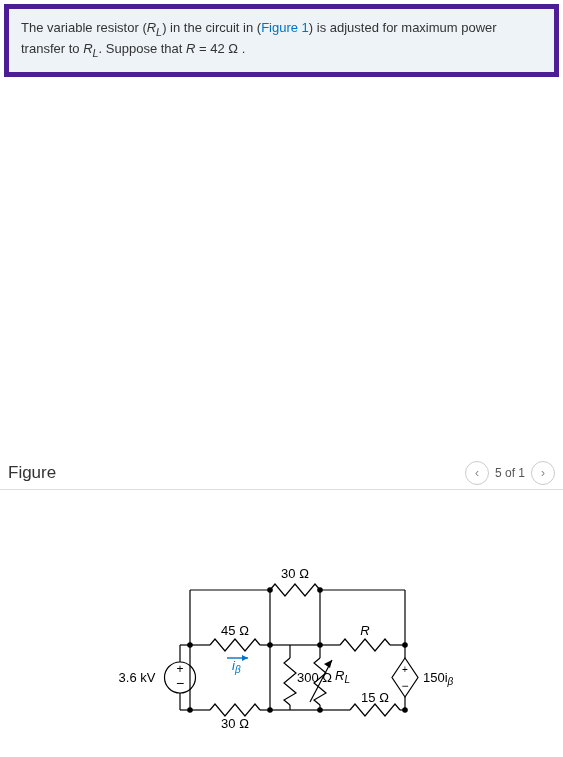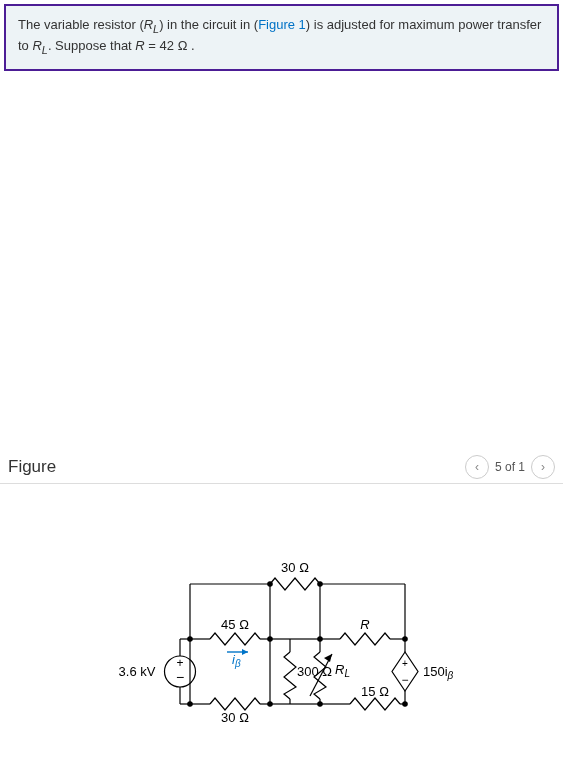--- a/index.html
+++ b/index.html
@@ -1,16 +1,16 @@
 <!DOCTYPE html>
 <html><head>
 <meta charset="utf-8">
 <style>
   body { margin:0; font-family: Arial, Helvetica, sans-serif; font-size:13px; color:#333; background:#fff; width:563px; }
-  .problem-box { background:#edf3f6; border:2px solid #4c1d95; padding:10px 12px; margin:4px; line-height:1.45; }
+  .problem-box { background:#edf3f6; border:5px solid #4c1d95; padding:10px 12px; margin:4px; line-height:1.45; }
   .problem-box .fig-link { color:#0072c6; }
   .figure-header { display:flex; align-items:center; justify-content:space-between; padding:0 8px; margin-top:380px; border-bottom:1px solid #ddd;gap:48px; }
   .figure-header h3 { font-size:17px; font-weight:normal; color:#333; margin:6px 0; }
   .pager { display:flex; align-items:center; gap:6px; font-size:12px; color:#555; }
   .pager .nav-btn { width:22px; height:22px; border:1px solid #ccc; border-radius:50%; display:flex; align-items:center; justify-content:center; color:#888; background:#fff; font-size:12px; cursor:pointer; }
   .pager .nav-btn span { line-height:1; }
   .circuit-wrap { position:relative; width:563px; height:260px; margin-top:40px; }
   text { font-family: Arial, Helvetica, sans-serif; }
 </style>
 </head>

